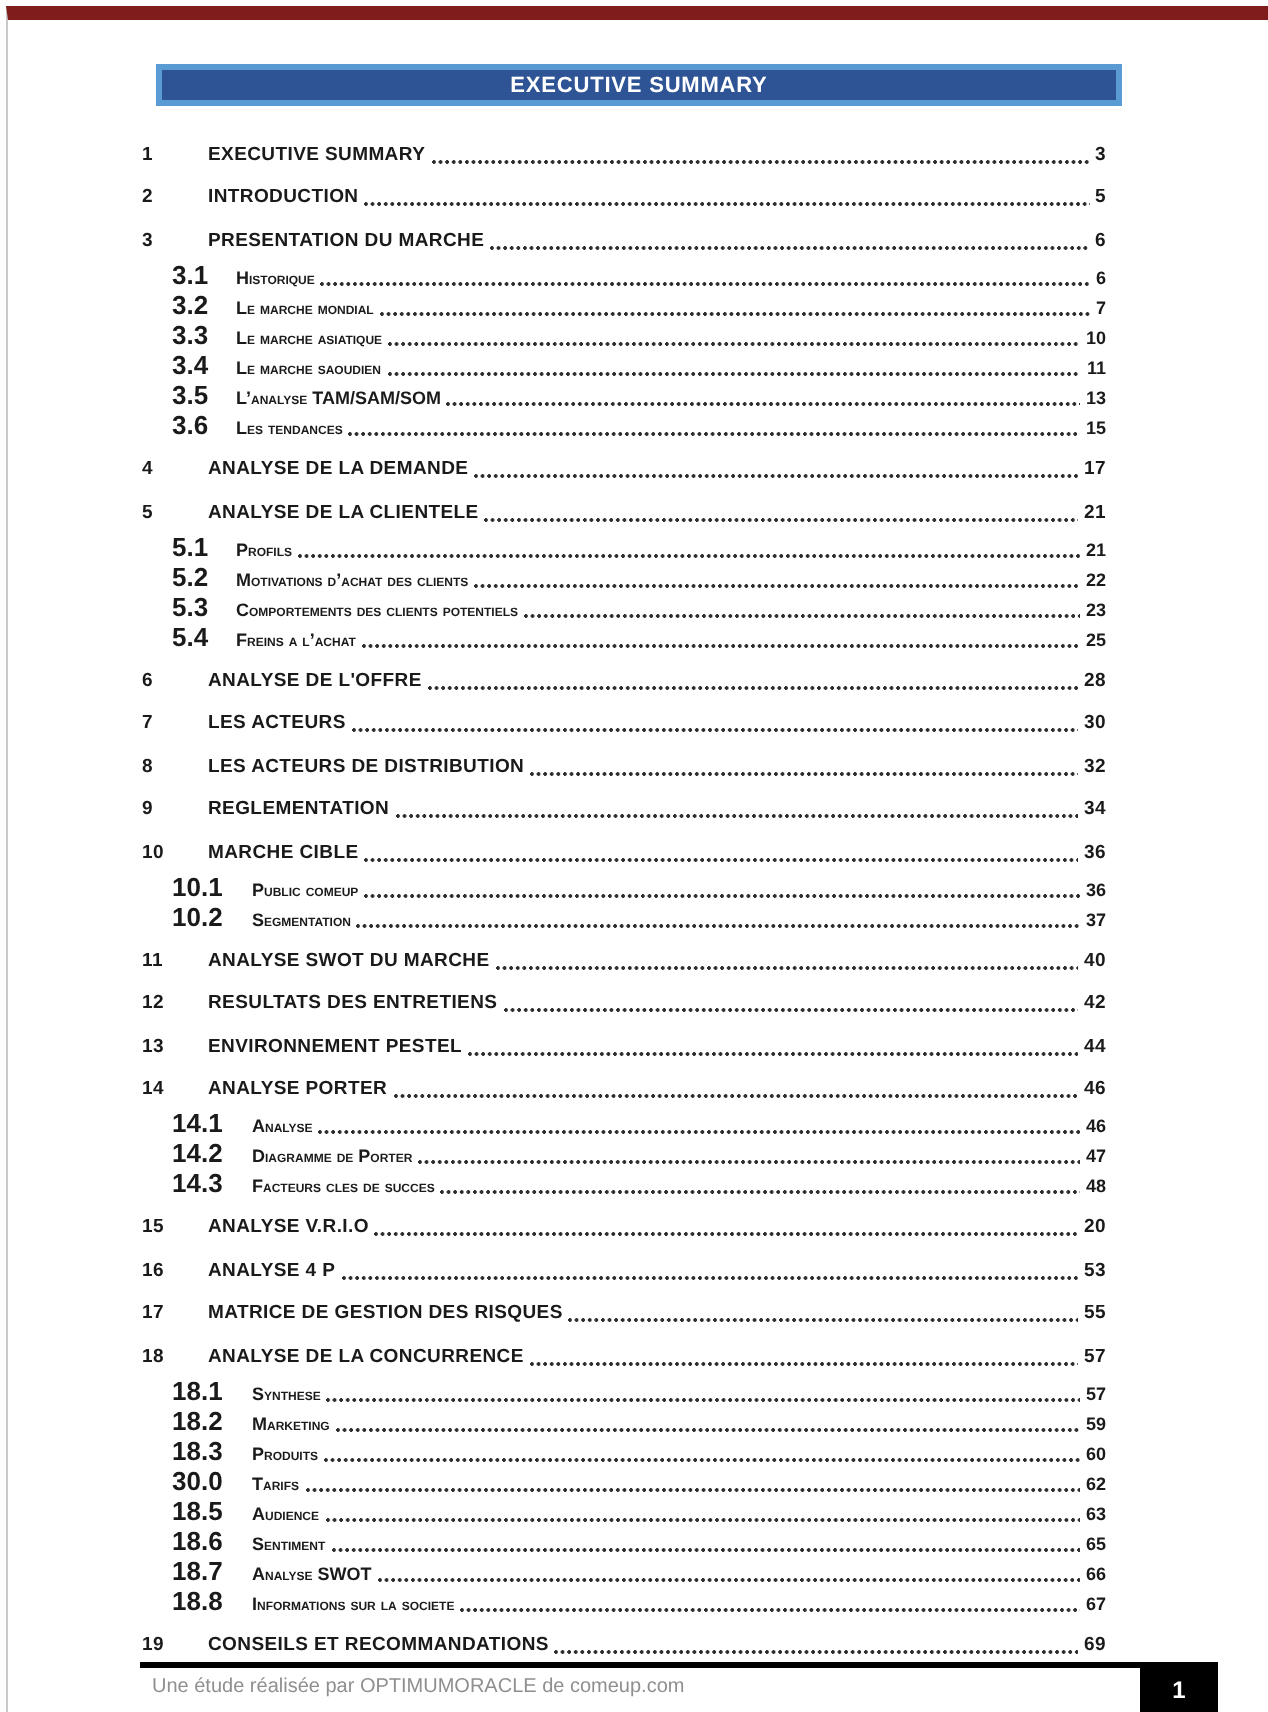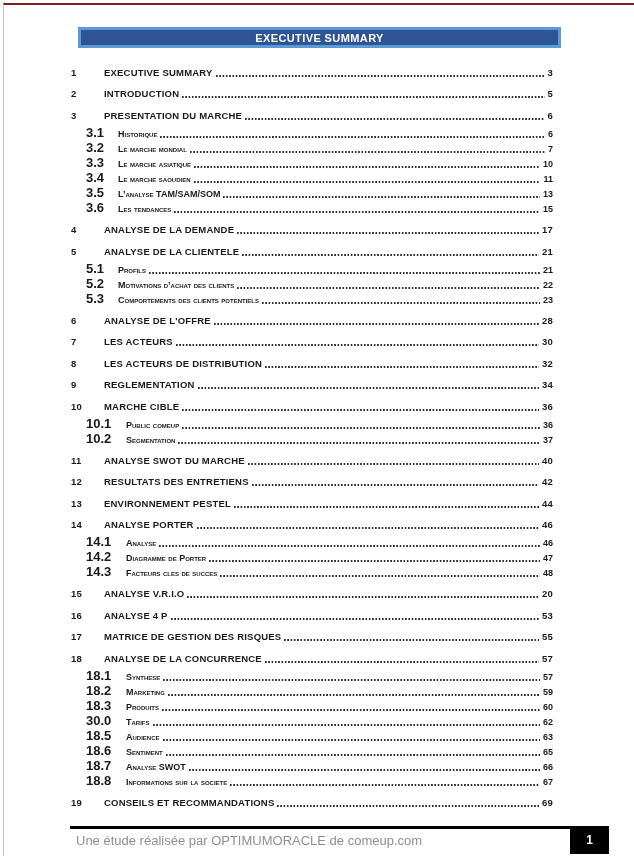--- a/index.html
+++ b/index.html
@@ -7,21 +7,21 @@
     width: 634px; height: 856px;
     background: #fdfdfd;
     overflow: hidden;
     font-family: "Liberation Sans", sans-serif;
   }
   .page {
     position: absolute;
     left: 3px; top: 3px; right: 0; bottom: 0;
     background: #ffffff;
     border-left: 1px solid #c9c9c9;
-    border-top: 2px solid #7f1d1d;
+    border-top: 7px solid #7f1d1d;
   }
   
   .banner {
     position: absolute;
     left: 74px; top: 22px;
     width: 477px; height: 15px;
     background: var(--header-fill, #2F5496);
     border: 3px solid var(--header-border, #5B9BD5);
     display: flex; align-items: center; justify-content: center;
   }
@@ -78,21 +78,21 @@
   
   .footer-rule {
     position: absolute;
     left: 66px; top: 821px;
     width: 539px; height: 3px;
     background: #000000;
   }
   .footer-credit {
     position: absolute;
     left: 72px; top: 828px;
-    font-size: 13px;
+    font-size: 10px;
     color: #8f8f8f;
   }
   .page-number-box {
     position: absolute;
     left: 566px; top: 821px;
     width: 39px; height: 28px;
     background: var(--pagebox-bg, #000000);
     color: #ffffff;
     font-size: 12px;
     font-weight: bold;
@@ -186,20 +186,26 @@
         <span class="ttl">Motivations d’achat des clients</span>
         <span class="leader"></span>
         <span class="pg">22</span>
       </div>
       <div class="toc-row l2">
         <span class="num">5.3</span>
         <span class="ttl">Comportements des clients potentiels</span>
         <span class="leader"></span>
         <span class="pg">23</span>
       </div>
+      <div class="toc-row l2 group-end">
+        <span class="num">5.4</span>
+        <span class="ttl">Freins a l’achat</span>
+        <span class="leader"></span>
+        <span class="pg">25</span>
+      </div>
       <div class="toc-row l1">
         <span class="num">6</span>
         <span class="ttl">ANALYSE DE L'OFFRE</span>
         <span class="leader"></span>
         <span class="pg">28</span>
       </div>
       <div class="toc-row l1">
         <span class="num">7</span>
         <span class="ttl">LES ACTEURS</span>
         <span class="leader"></span>

